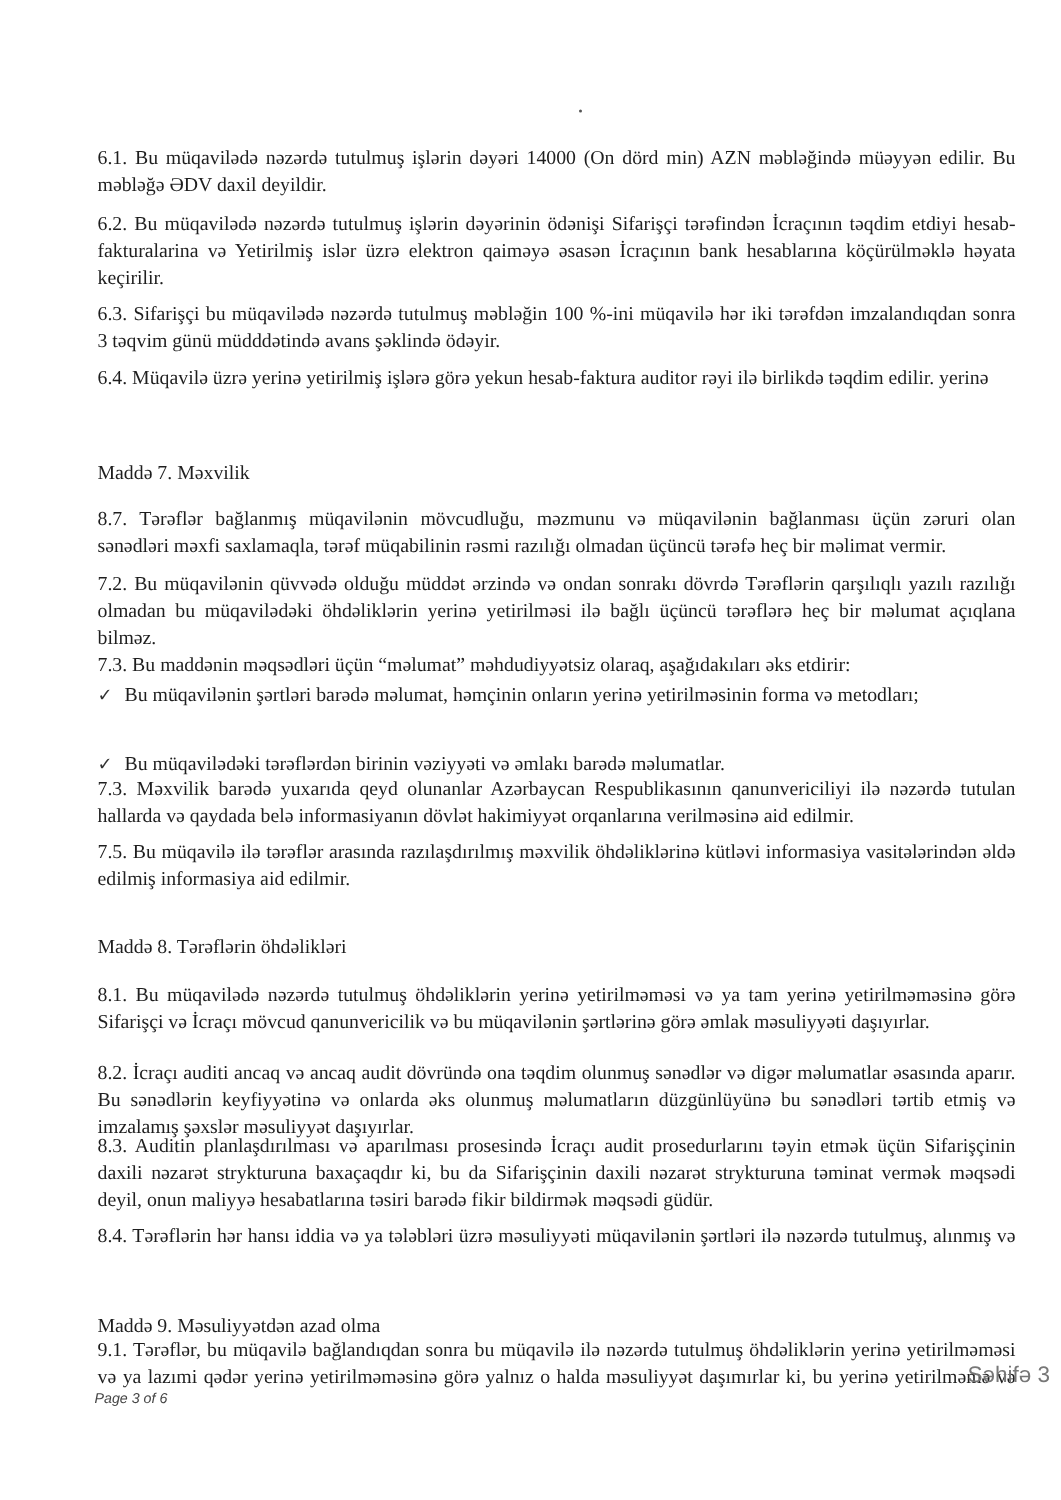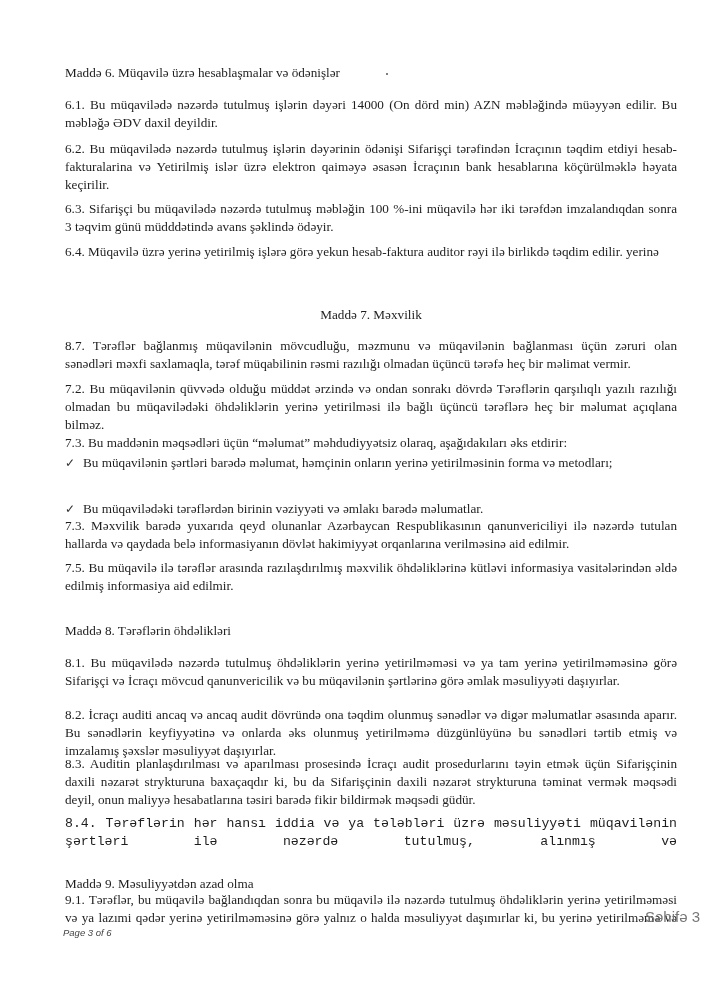--- a/index.html
+++ b/index.html
@@ -27,21 +27,20 @@
     position: absolute; left: 645px; top: 908px;
     font-family: "Liberation Sans", sans-serif; 
     font-size: 15px; color: #777;
   }
 </style>
 </head>
 <body>
 
 <div class="page">
 
-  <div class="block heading" style="top:64px;">Maddə 6. Müqavilə üzrə hesablaşmalar və ödənişlər</div>
   <div class="dot"></div>
 
   <div class="block" style="top:96px;">
     <span class="jl">6.1. Bu müqavilədə nəzərdə tutulmuş işlərin dəyəri 14000 (On dörd min) AZN məbləğində müəyyən edilir. Bu</span>
     <span class="line">məbləğə ƏDV daxil deyildir.</span>
   </div>
 
   <div class="block" style="top:140px;">
     <span class="jl">6.2. Bu müqavilədə nəzərdə tutulmuş işlərin dəyərinin ödənişi Sifarişçi tərəfindən İcraçının təqdim etdiyi hesab-</span>
     <span class="jl">fakturalarina və Yetirilmiş islər üzrə elektron qaiməyə əsasən İcraçının bank hesablarına köçürülməklə həyata</span>
@@ -50,21 +49,21 @@
 
   <div class="block" style="top:200px;">
     <span class="jl">6.3. Sifarişçi bu müqavilədə nəzərdə tutulmuş məbləğin  100 %-ini müqavilə hər iki tərəfdən imzalandıqdan sonra</span>
     <span class="line">3 təqvim günü müdddətində avans şəklində ödəyir.</span>
   </div>
 
   <div class="block" style="top:243px;">
     <span class="line">6.4. Müqavilə üzrə yerinə yetirilmiş işlərə görə yekun  hesab-faktura auditor rəyi ilə birlikdə təqdim edilir. yerinə</span>
   </div>
 
-  <div class="block heading" style="top:306px;text-align:center;">Maddə 7. Məxvilik</div>
+  <div class="block heading" style="top:306px;">Maddə 7. Məxvilik</div>
 
   <div class="block" style="top:337px;">
     <span class="jl">8.7. Tərəflər bağlanmış müqavilənin mövcudluğu, məzmunu və müqavilənin bağlanması üçün zəruri olan</span>
     <span class="line">sənədləri məxfi saxlamaqla, tərəf müqabilinin rəsmi razılığı olmadan üçüncü tərəfə heç bir məlimat vermir.</span>
   </div>
 
   <div class="block" style="top:380px;">
     <span class="jl">7.2. Bu müqavilənin qüvvədə olduğu müddət ərzində və ondan sonrakı dövrdə Tərəflərin qarşılıqlı yazılı razılığı</span>
     <span class="jl">olmadan bu müqavilədəki öhdəliklərin yerinə yetirilməsi ilə bağlı üçüncü tərəflərə heç bir məlumat açıqlana</span>
     <span class="line">bilməz.</span>
@@ -91,31 +90,31 @@
 
   <div class="block heading" style="top:622px;">Maddə 8. Tərəflərin öhdəlikləri</div>
 
   <div class="block" style="top:654px;">
     <span class="jl">8.1. Bu müqavilədə nəzərdə tutulmuş öhdəliklərin yerinə yetirilməməsi və ya tam yerinə yetirilməməsinə görə</span>
     <span class="line">Sifarişçi və İcraçı mövcud qanunvericilik və bu müqavilənin şərtlərinə görə əmlak məsuliyyəti daşıyırlar.</span>
   </div>
 
   <div class="block" style="top:696px;margin-top:10px;">
     <span class="jl">8.2. İcraçı auditi ancaq və ancaq audit dövründə ona təqdim olunmuş sənədlər və digər məlumatlar əsasında aparır.</span>
-    <span class="jl">Bu sənədlərin keyfiyyətinə və onlarda əks olunmuş yetirilməmə düzgünlüyünə bu sənədləri tərtib etmiş və</span>
+    <span class="jl">Bu sənədlərin keyfiyyətinə və onlarda əks olunmuş məlumatların düzgünlüyünə bu sənədləri tərtib etmiş və</span>
     <span class="line">imzalamış şəxslər məsuliyyət daşıyırlar.</span>
   </div>
 
   <div class="block" style="top:755px;">
     <span class="jl">8.3. Auditin planlaşdırılması və aparılması prosesində İcraçı audit prosedurlarını təyin etmək üçün Sifarişçinin</span>
     <span class="jl">daxili nəzarət strykturuna baxaçaqdır ki, bu da Sifarişçinin daxili nəzarət strykturuna təminat vermək məqsədi</span>
     <span class="line">deyil, onun maliyyə hesabatlarına təsiri barədə   fikir bildirmək məqsədi güdür.</span>
   </div>
 
-  <div class="block" style="top:815px;font-family:Liberation Mono, monospace;">
+  <div class="block" style="top:815px;">
     <span class="jl">8.4. Tərəflərin hər hansı iddia və ya tələbləri üzrə məsuliyyəti müqavilənin şərtləri ilə nəzərdə tutulmuş, alınmış və</span>
   </div>
 
   <div class="block heading" style="top:875px;">Maddə 9. Məsuliyyətdən azad olma</div>
 
   <div class="block" style="top:891px;">
     <span class="jl">9.1. Tərəflər, bu müqavilə bağlandıqdan sonra  bu müqavilə ilə nəzərdə tutulmuş öhdəliklərin yerinə yetirilməməsi</span>
     <span class="jl">və ya lazımi qədər yerinə yetirilməməsinə görə yalnız o halda məsuliyyət daşımırlar ki, bu yerinə yetirilməmə və</span>
   </div>
 

